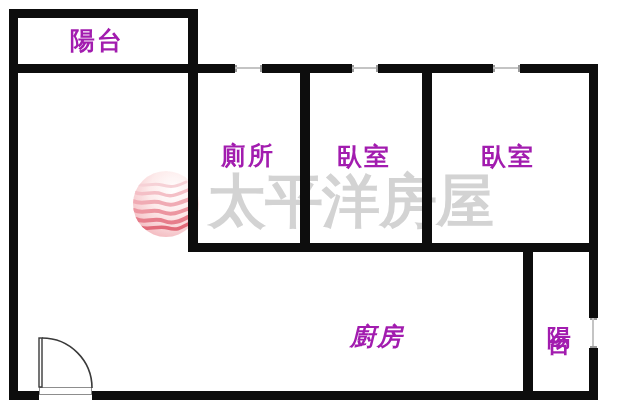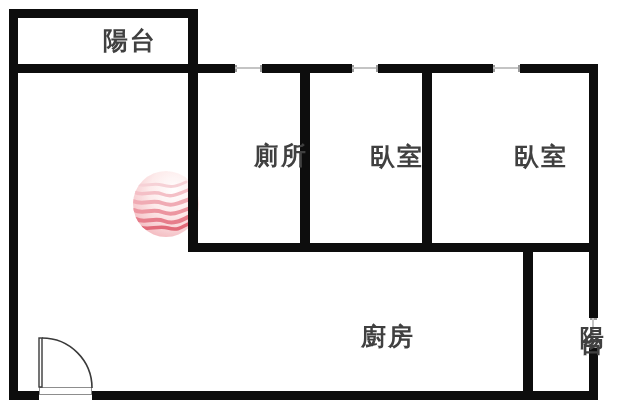--- a/index.html
+++ b/index.html
@@ -12,22 +12,22 @@
   .window .pane-line{position:absolute;background:#c4c4c4;}
   .window.horiz .pane-line{left:0;right:0;top:3px;height:2px;}
   .window.horiz::before,.window.horiz::after{
     content:"";position:absolute;top:1px;bottom:1px;width:2px;background:#9a9a9a;}
   .window.horiz::before{left:0;} .window.horiz::after{right:0;}
   .window.vert .pane-line{top:0;bottom:0;left:3px;width:2px;}
   .window.vert::before,.window.vert::after{
     content:"";position:absolute;left:1px;right:1px;height:2px;background:#9a9a9a;}
   .window.vert::before{top:0;} .window.vert::after{bottom:0;}
   .room-label{
-    position:absolute;z-index:5;color:#404040;font-weight:bold;font-size:25px;
-    letter-spacing:2px;white-space:nowrap;transform:translate(-50%,-50%);margin-left:33px;
+    position:absolute;z-index:5;color:#a21caf;font-weight:bold;font-size:25px;
+    letter-spacing:2px;white-space:nowrap;transform:translate(-50%,-50%);
   }
   .room-label.vertical{
     writing-mode:vertical-rl;letter-spacing:4px;font-size:24px;
   }
   .watermark-text{
     position:absolute;left:208px;top:172px;z-index:1;
     font-family:"Liberation Serif","DejaVu Serif",serif;
     font-size:58px;line-height:60px;font-weight:bold;color:#d3d3d3;
     letter-spacing:-1px;white-space:nowrap;
   }
@@ -60,20 +60,21 @@
       <g clip-path="url(#sphclip)" fill="none" stroke-linecap="round">
         <path d="M4,14 C12,18 20,12 30,15 S46,16 54,12" stroke="#f6cdd2" stroke-width="3"></path>
         <path d="M2,22 C10,27 20,20 30,24 S46,24 56,20" stroke="#f3b9c0" stroke-width="3.5"></path>
         <path d="M1,31 C10,36 20,29 30,33 S47,33 58,29" stroke="#efa3ac" stroke-width="4"></path>
         <path d="M2,40 C10,45 20,38 30,42 S48,42 58,38" stroke="#ea8a96" stroke-width="4"></path>
         <path d="M4,49 C12,54 22,47 32,51 S50,50 58,46" stroke="#e4707f" stroke-width="4"></path>
         <path d="M8,57 C16,61 26,55 36,58 S50,57 56,54" stroke="#de5a6b" stroke-width="3.5"></path>
       </g>
     </svg>
   </div>
+  <div class="watermark-text">太平洋房屋</div>
 
   <div class="wall" style="left:9px;top:9px;width:189px;height:9px;"></div>
   <div class="wall" style="left:9px;top:9px;width:9px;height:391px;"></div>
   <div class="wall" style="left:9px;top:64px;width:226px;height:9px;"></div>
   <div class="wall" style="left:262px;top:64px;width:90px;height:9px;"></div>
   <div class="wall" style="left:378px;top:64px;width:115px;height:9px;"></div>
   <div class="wall" style="left:520px;top:64px;width:78px;height:9px;"></div>
   <div class="wall" style="left:589px;top:64px;width:9px;height:254px;"></div>
   <div class="wall" style="left:589px;top:348px;width:9px;height:52px;"></div>
   <div class="wall" style="left:9px;top:391px;width:30px;height:9px;"></div>
@@ -103,16 +104,16 @@
     <svg width="58" height="58" viewBox="0 0 58 58">
       <path d="M5,3 A50,50 0 0 1 55,53" fill="none" stroke="#3a3a3a" stroke-width="1.6"></path>
       <rect x="2" y="3" width="3" height="49" fill="#ffffff" stroke="#3a3a3a" stroke-width="1.4"></rect>
     </svg>
   </div>
 
   <div class="room-label" style="left:97px;top:40px;">陽台</div>
   <div class="room-label" style="left:248px;top:155px;text-align:right;">廁所</div>
   <div class="room-label" style="left:364px;top:156px;">臥室</div>
   <div class="room-label" style="left:508px;top:156px;">臥室</div>
-  <div class="room-label" style="left:355px;top:336px;">廚房</div>
+  <div class="room-label" style="left:377px;top:336px;font-style:italic;">廚房</div>
   <div class="room-label vertical" style="left:559px;top:311px;">陽台</div>
 
 </div>
 
 </body></html>

